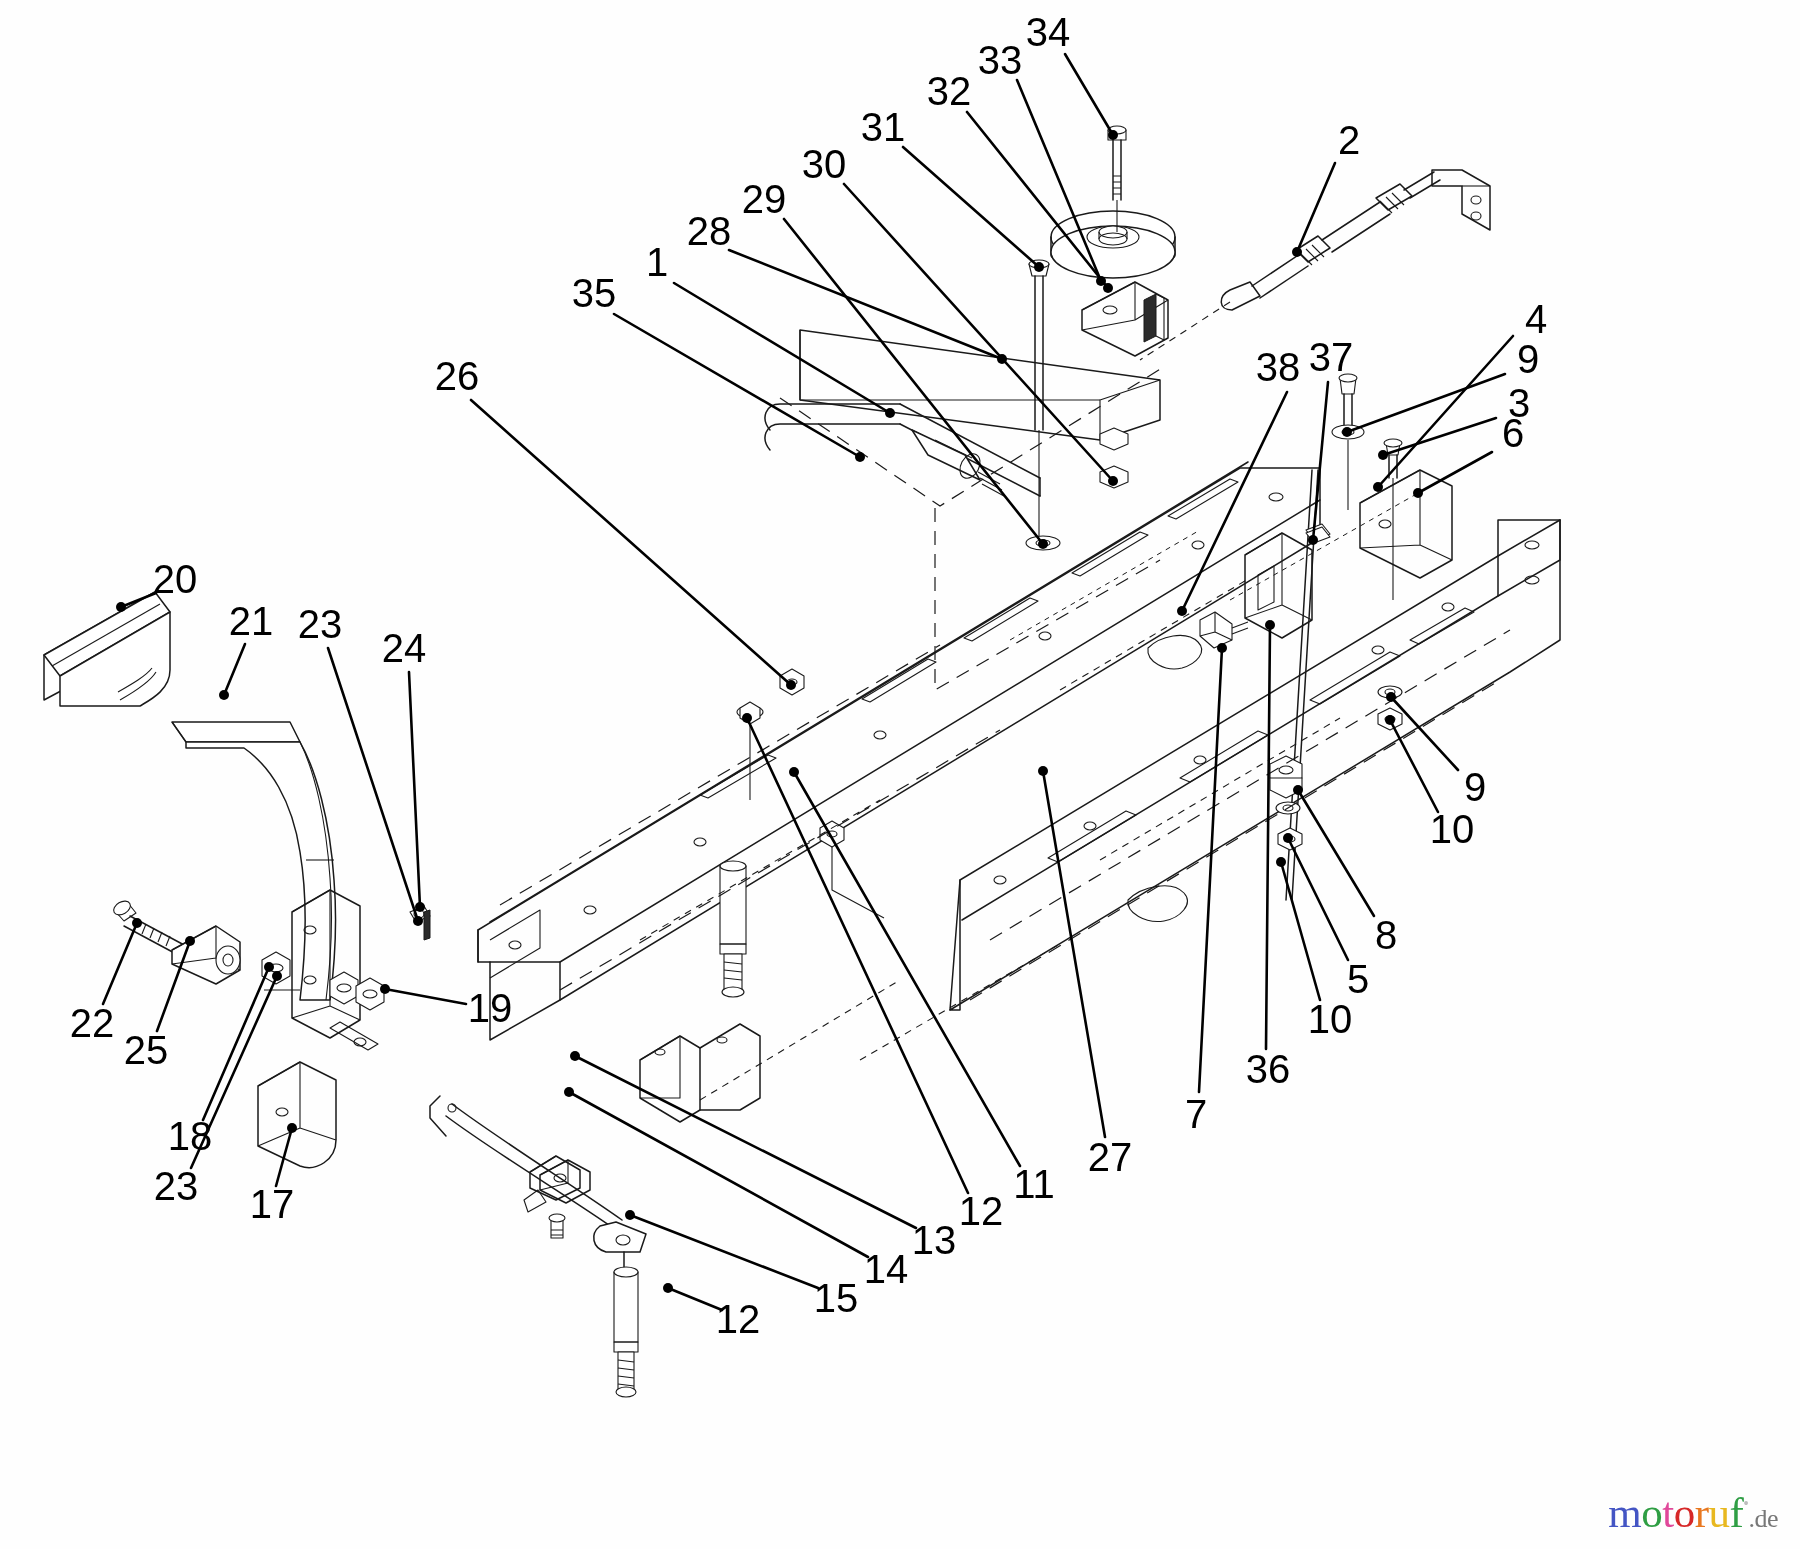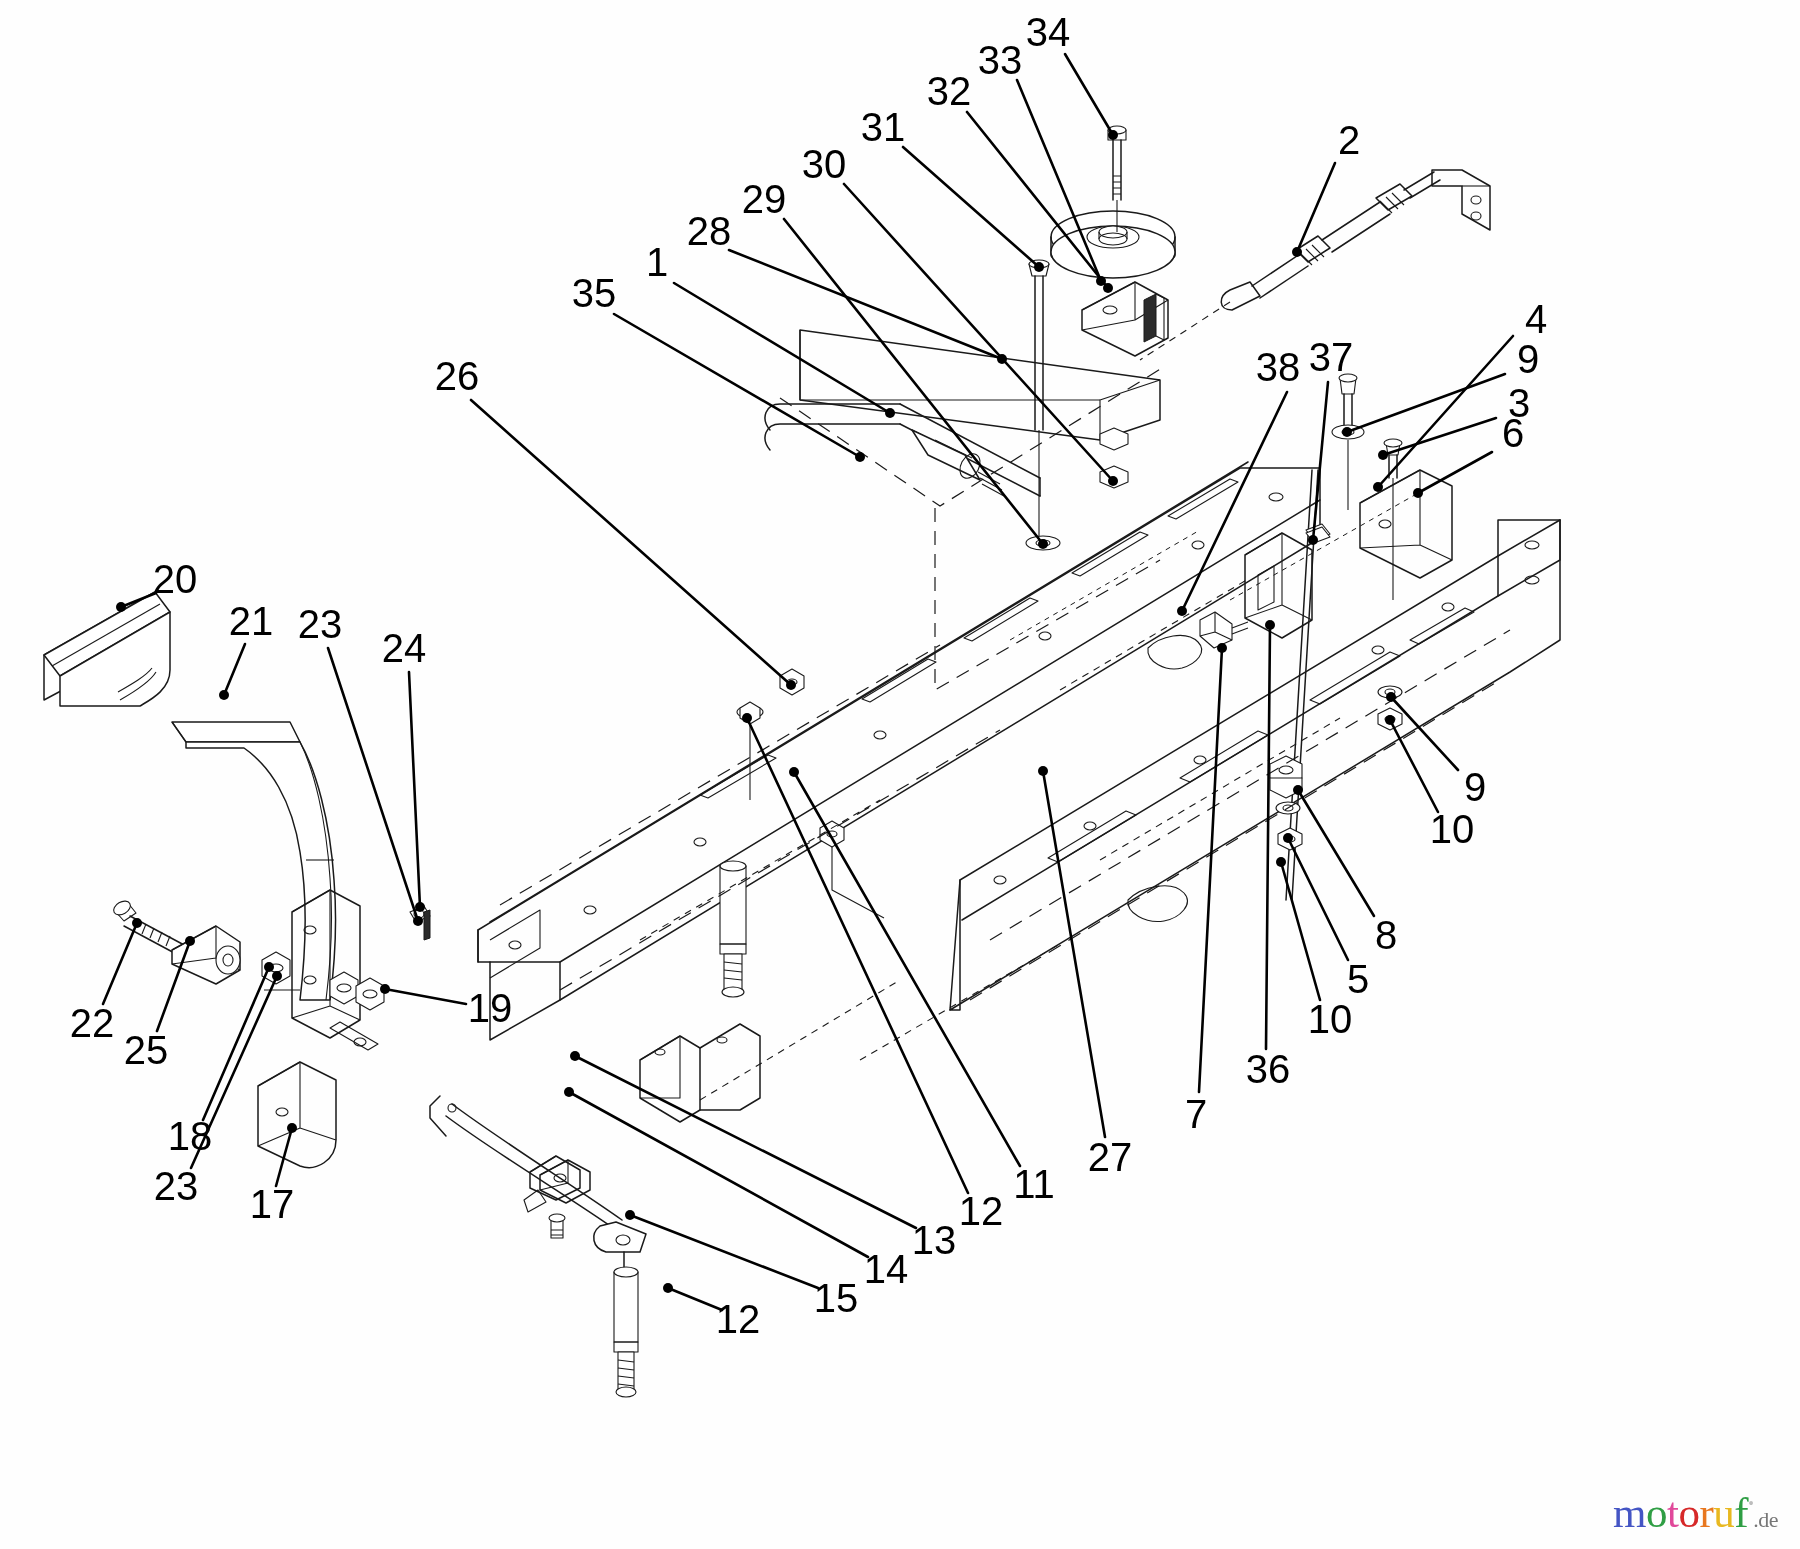--- a/index.html
+++ b/index.html
@@ -91,21 +91,21 @@
     right: 22px;
     bottom: 12px;
     font-family: "Liberation Serif", serif;
     font-size: 43px;
     letter-spacing: -0.5px;
     white-space: nowrap;
     user-select: none;
   }
   #watermark .wm-l { font-weight: 400; }
   #watermark .wm-de {
-    font-size: 22px;
+    font-size: 26px;
     color: #777777;
   }
   #watermark .wm-dot {
     position: relative;
     top: -18px;
     font-size: 16px;
     color: #bdbdbd;
   }
 </style>
 </head>

